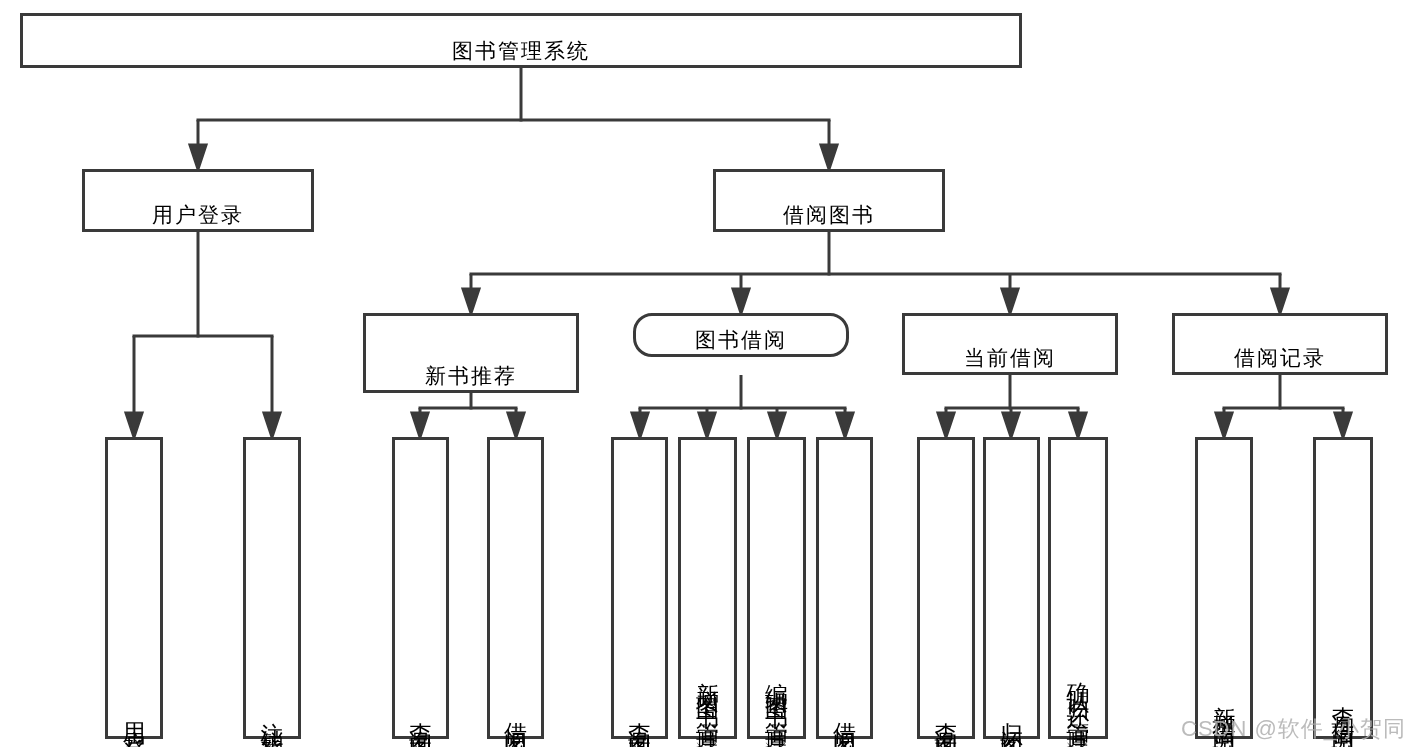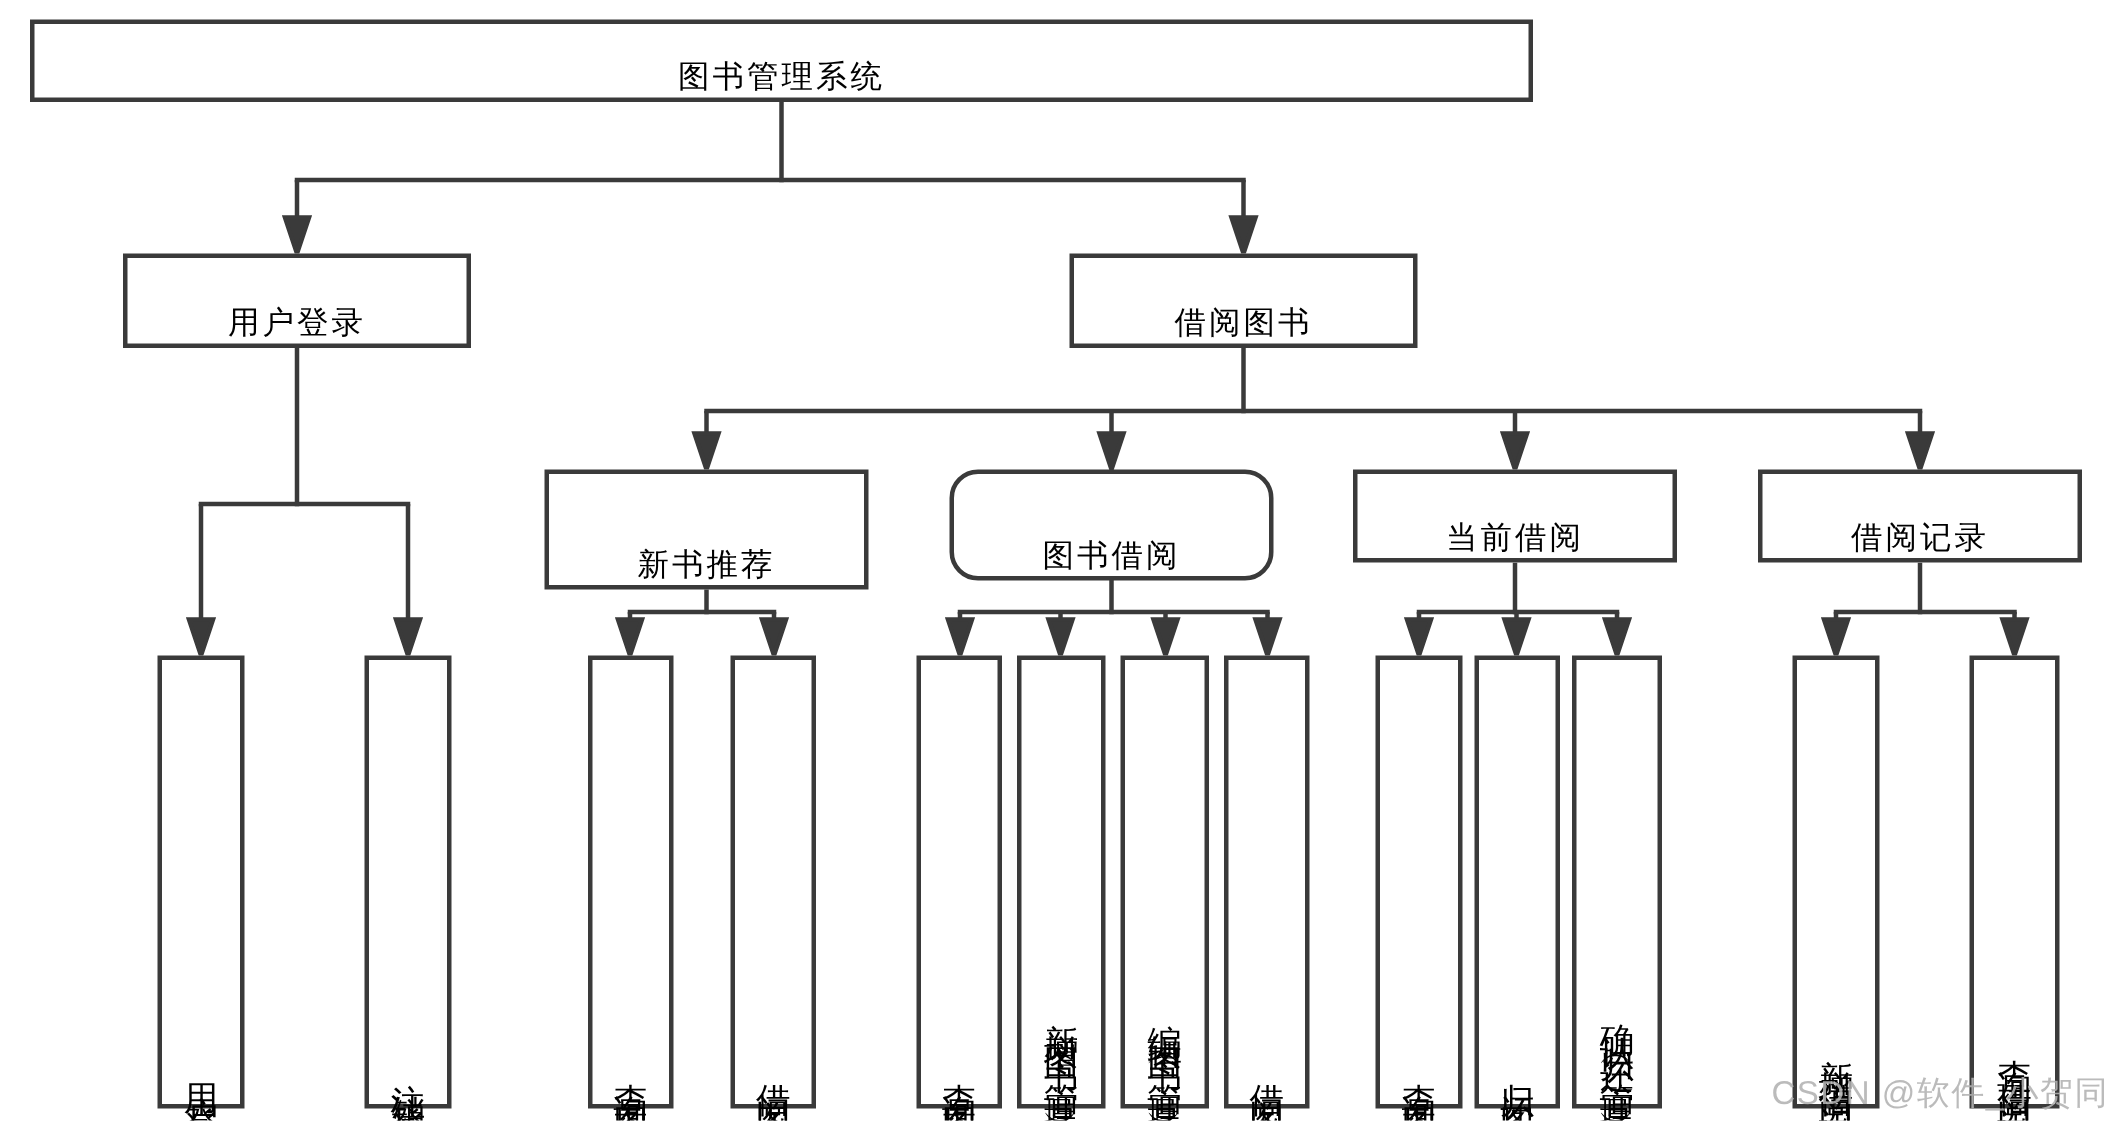--- a/index.html
+++ b/index.html
@@ -105,21 +105,21 @@
   <div class="box" style="left:82px;top:169px;width:232px;height:63px;">
     <span class="hlabel">用户登录</span>
   </div>
   <div class="box" style="left:713px;top:169px;width:232px;height:63px;">
     <span class="hlabel">借阅图书</span>
   </div>
 
   <div class="box" style="left:363px;top:313px;width:216px;height:80px;">
     <span class="hlabel">新书推荐</span>
   </div>
-  <div class="box" style="left:633px;top:313px;width:216px;height:74px;border-radius:19px;">
+  <div class="box" style="left:633px;top:313px;width:216px;height:44px;border-radius:19px;">
     <span class="hlabel">图书借阅</span>
   </div>
   <div class="box" style="left:902px;top:313px;width:216px;height:62px;">
     <span class="hlabel">当前借阅</span>
   </div>
   <div class="box" style="left:1172px;top:313px;width:216px;height:62px;">
     <span class="hlabel">借阅记录</span>
   </div>
 
   <div class="box leaf" style="left:105px;top:437px;width:58px;height:302px;">

